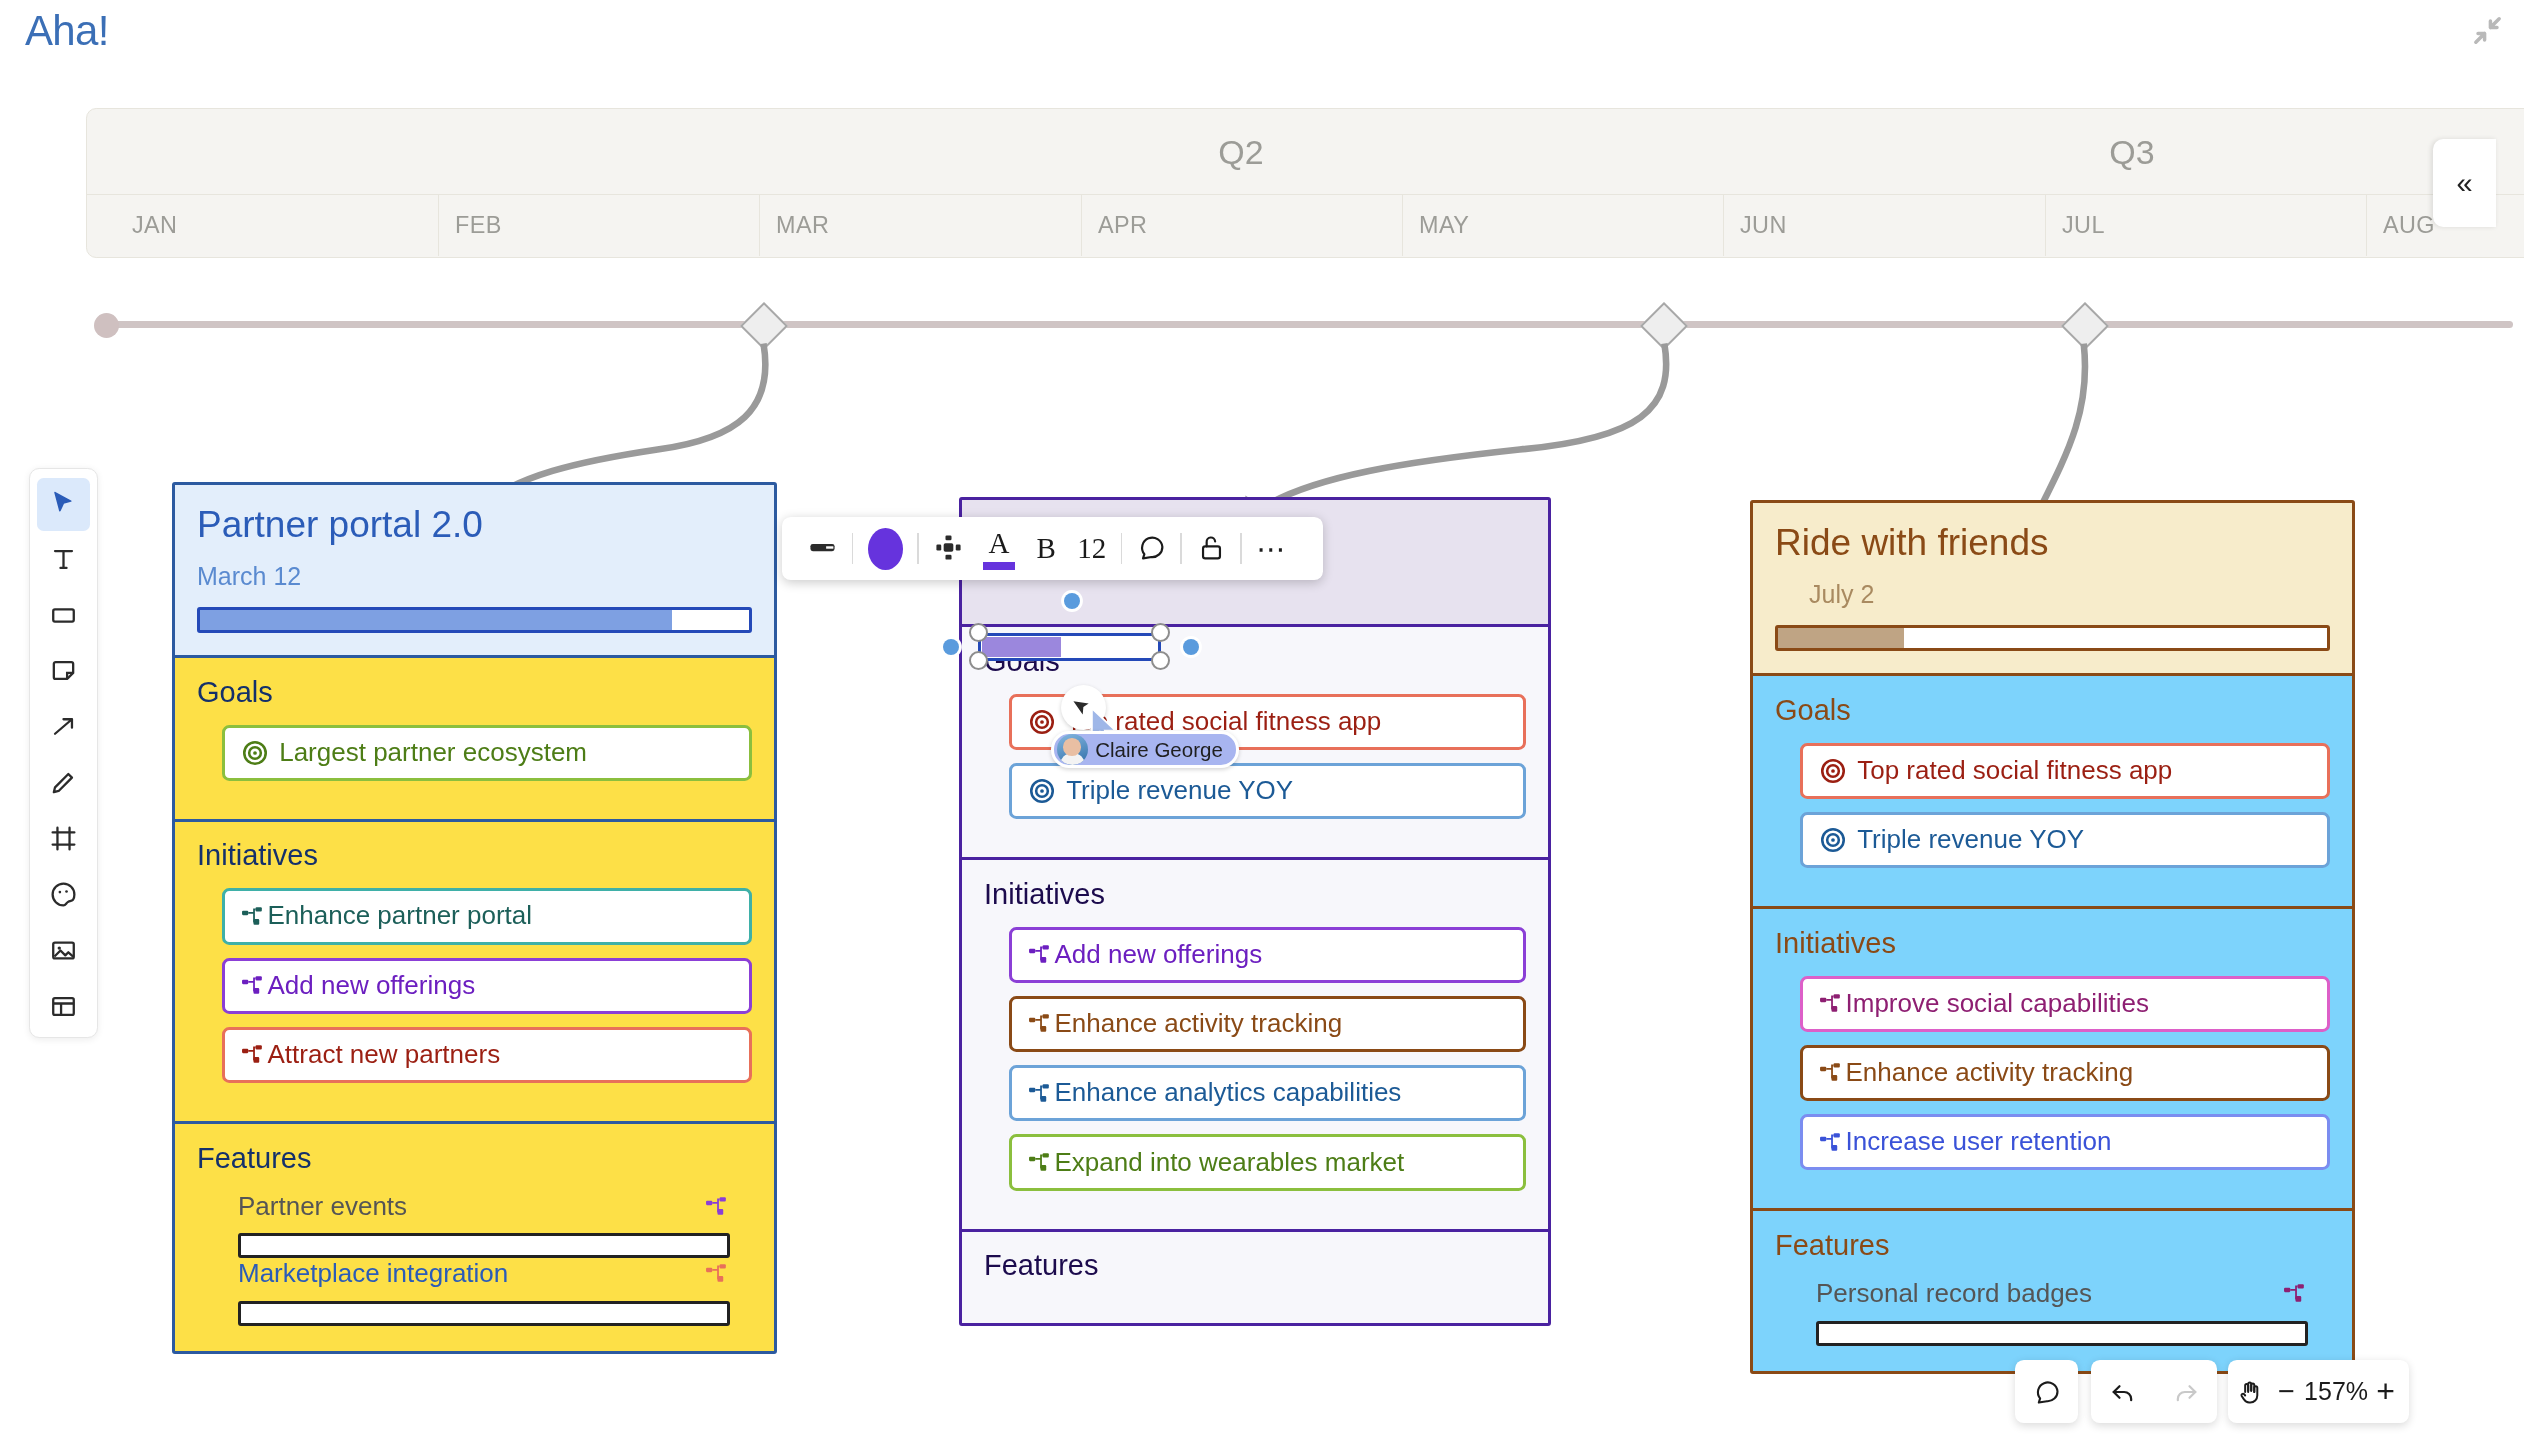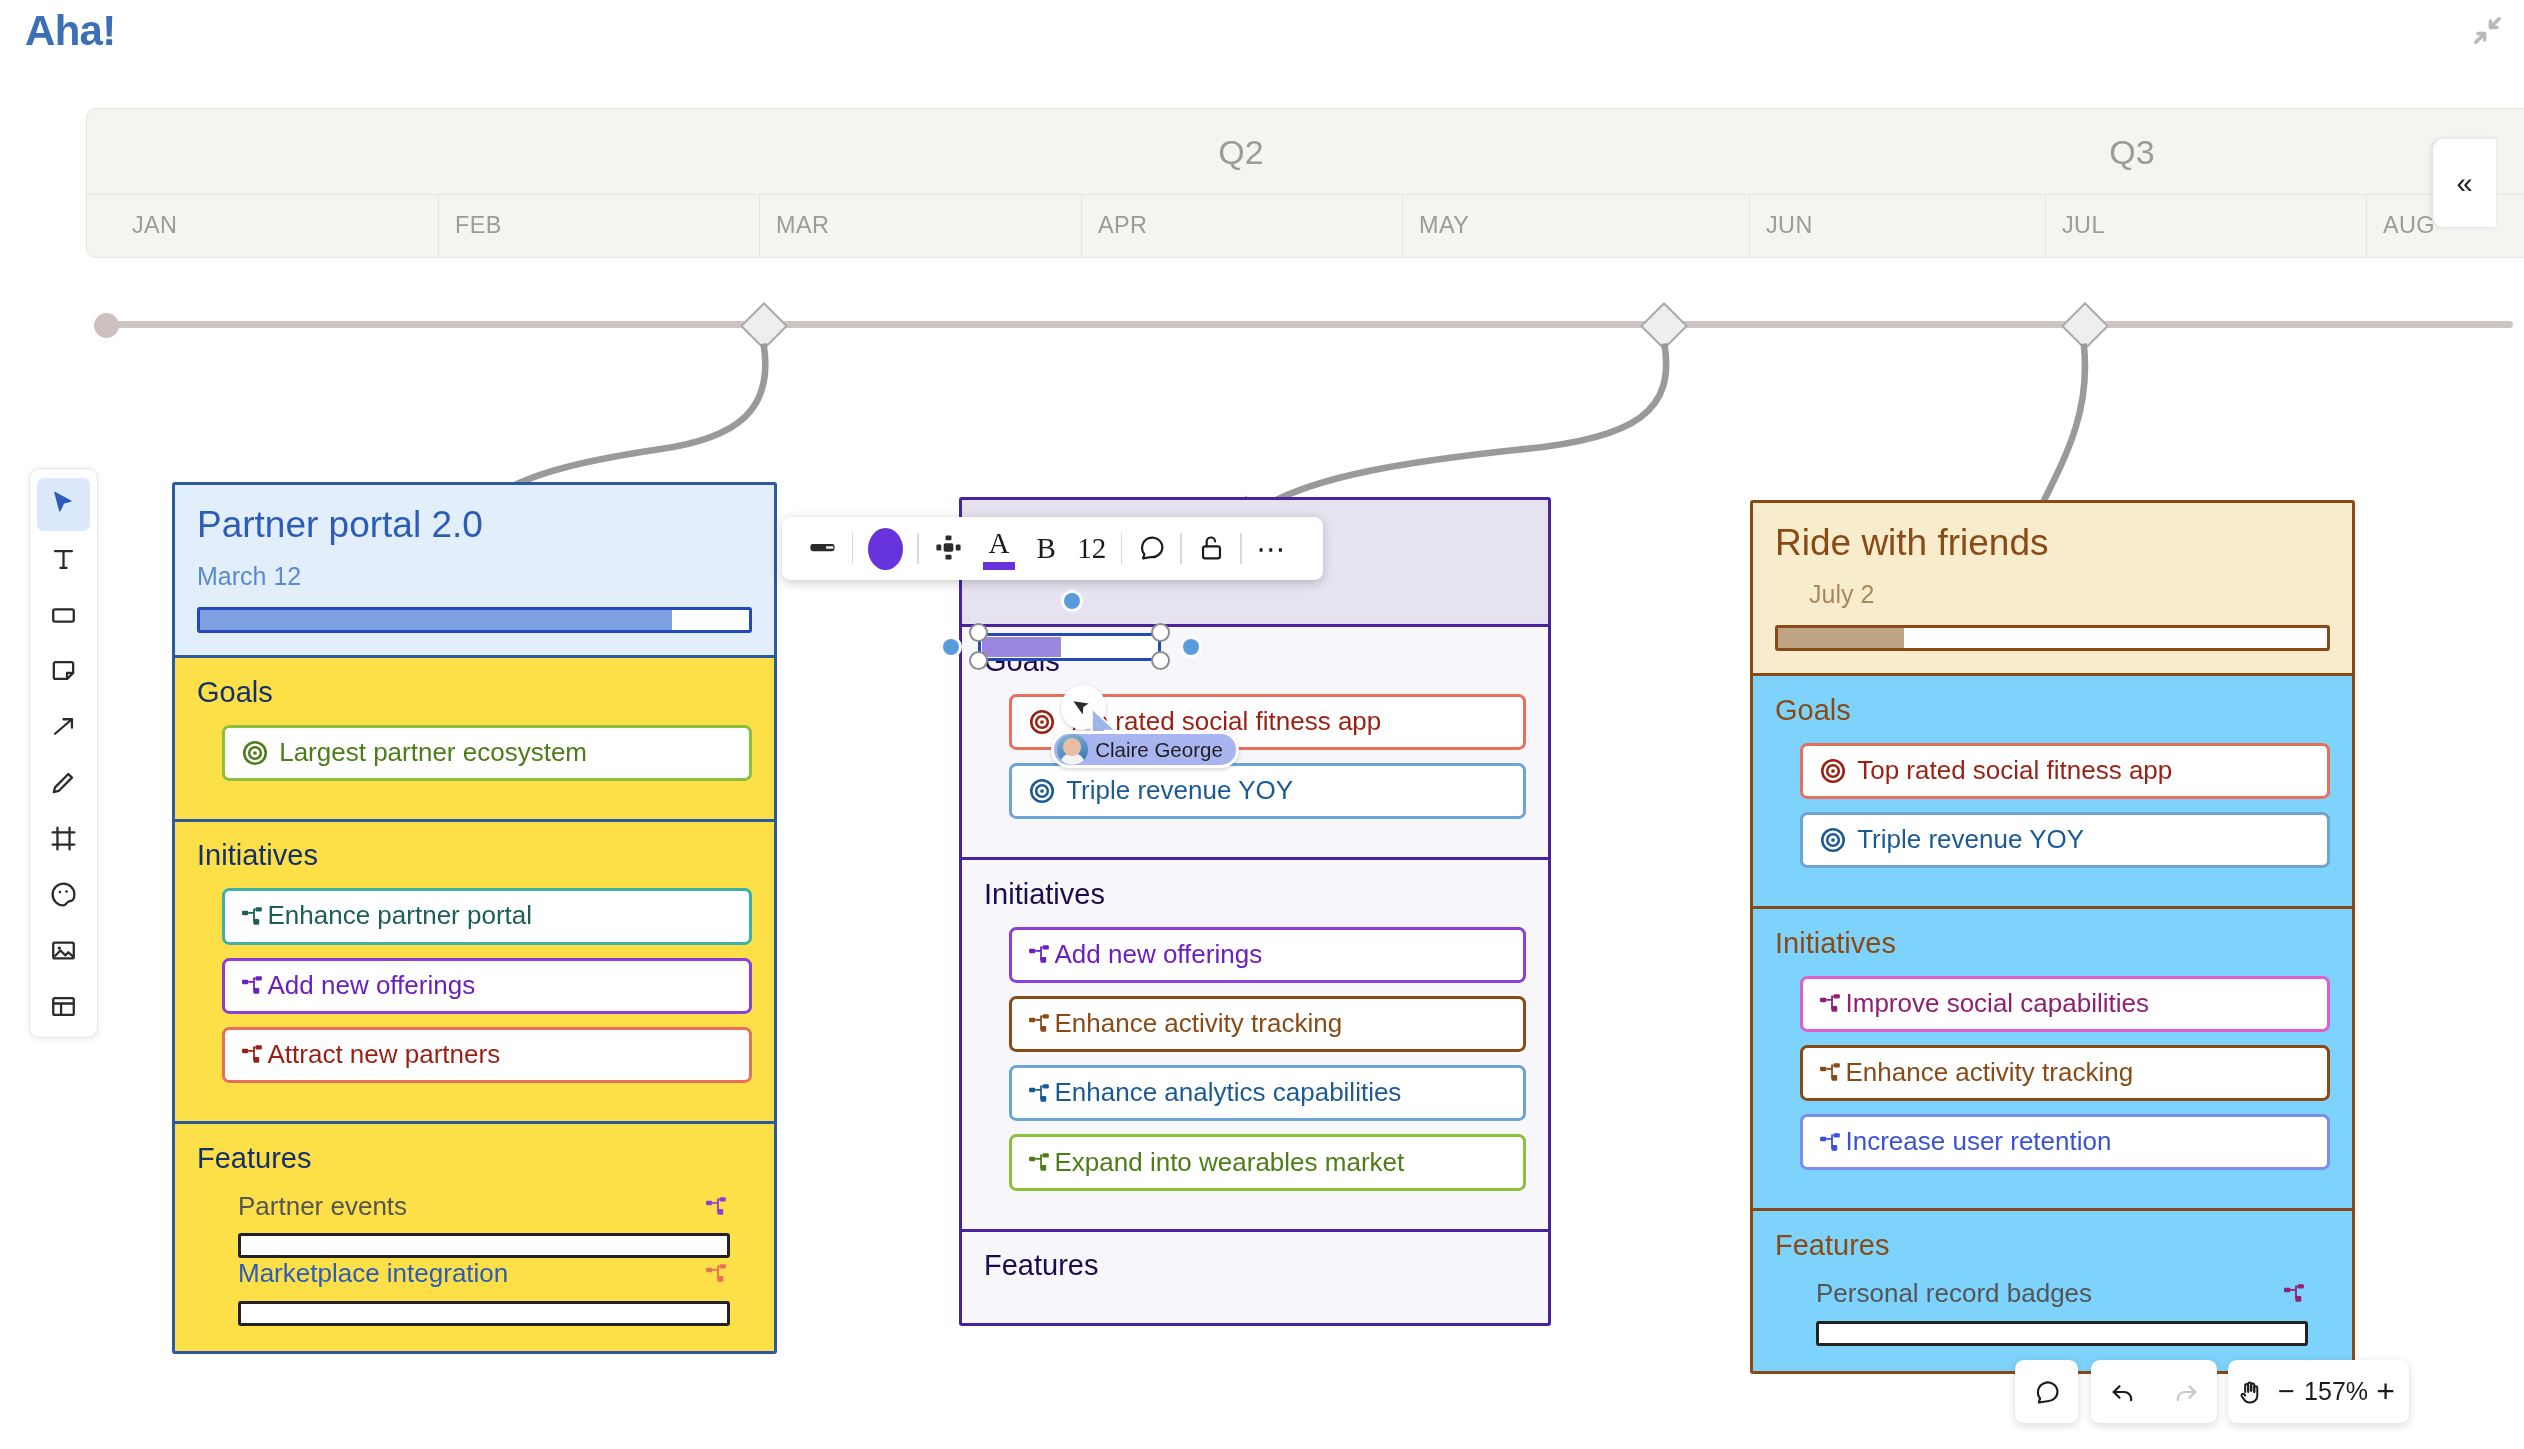--- a/index.html
+++ b/index.html
@@ -7,21 +7,21 @@
     width: 2525px; height: 1449px;
     background: #ffffff;
     font-family: "Liberation Sans", sans-serif;
     overflow: hidden;
   }
   #app { position: relative; width: 2525px; height: 1449px; background:#fff; }
 
   
   .brand {
     position: absolute; left: 25px; top: 7.3px;
-    font-size: 42px; font-weight: 700; color: #3b6fb6;
+    font-size: 42px; font-weight: 400; color: #3b6fb6;
     letter-spacing: -0.7px; font-family: "Liberation Sans", sans-serif;
   }
   .collapse-corner { position:absolute; right:20.5px; top:13px; width:35px; height:35px; }
 
   
   .tl-header {
     position: absolute; left: 86px; top: 108px;
     width: 2455px; height: 150px;
     background: #f5f4f1; border:1.5px solid #e7e5dd;
     border-top-left-radius: 10.2px; border-bottom-left-radius:10.2px;
@@ -180,21 +180,21 @@
     <div class="tl-quarters" id="q-row">
         <div class="tl-q" style="left: 672px; width: 964px; justify-content: center; text-align: right;">Q2</div>
         <div class="tl-q" style="left: 1636px; width: 818px; justify-content: center;">Q3</div>
       </div>
     <div class="tl-months" id="m-row">
         <div class="tl-m first" style="left: 29px; width: 321px;">JAN</div>
         <div class="tl-m" style="left: 351px; width: 321px;">FEB</div>
         <div class="tl-m" style="left: 672px; width: 321px;">MAR</div>
         <div class="tl-m" style="left: 1315px; width: 321px;">MAY</div>
         <div class="tl-m" style="left: 994px; width: 321px;">APR</div>
-        <div class="tl-m" style="left: 1636px; width: 353px; margin-left: 26px;">JUN</div>
+        <div class="tl-m" style="left: 1636px; width: 353px;">JUN</div>
         <div class="tl-m" style="left: 1958px; width: 321px;">JUL</div>
         <div class="tl-m" style="left: 2279px; width: 175px;">AUG</div>
       </div>
   </div>
   <div class="collapse-btn">«</div>
 
   <div class="tl-line"></div>
   <div class="tl-dot"></div>
   <div id="milestones">
       <div class="tl-dia" style="left: 747px;"></div>

